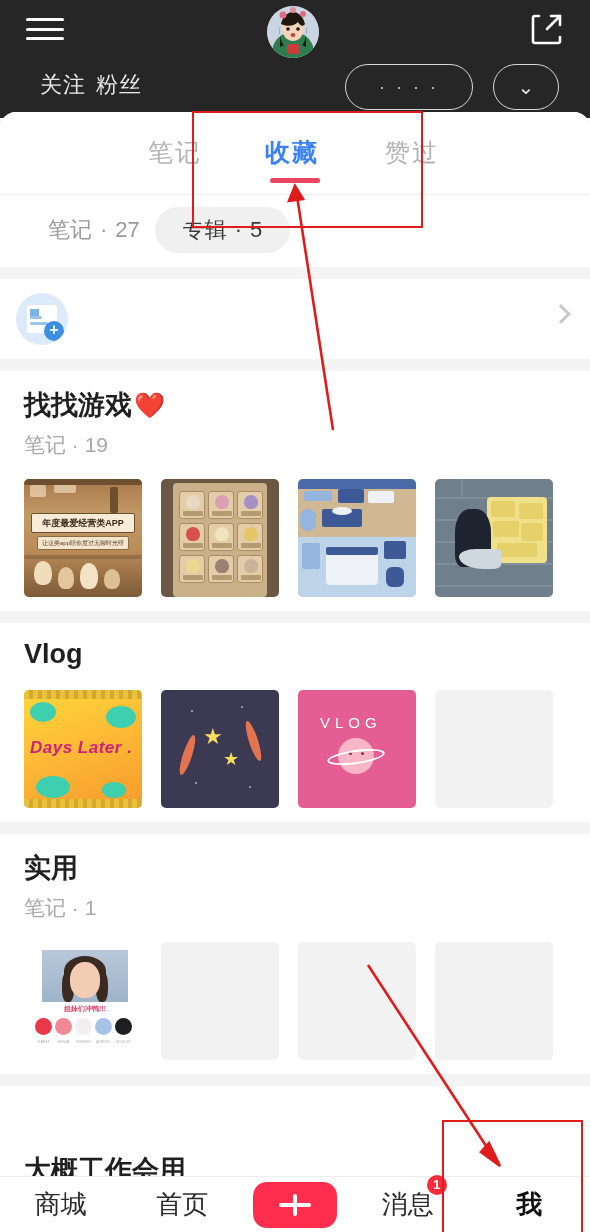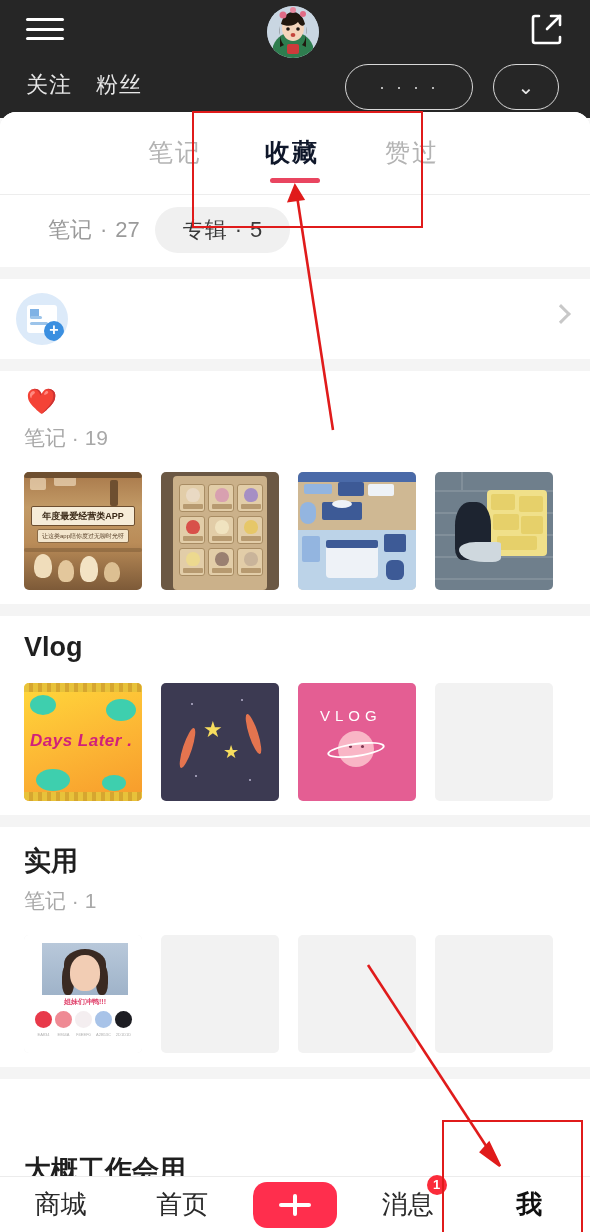--- a/index.html
+++ b/index.html
@@ -30,21 +30,21 @@
   }
   .avatar .av-face { position: absolute; inset: 0; }
   .share-icon { position: absolute; right: 26px; top: 12px; width: 34px; height: 34px; }
 
   .hdr-stats {
     position: absolute; left: 0; top: 62px; width: 590px; height: 56px;
   }
   .stat {
     position: absolute; top: 8px; color: #e8e8e8; font-size: 22px; letter-spacing: 1px;
   }
-  .stat.s0 { left: 26px; }
+  .stat.s0 { left: 40px; }
   .stat.s1 { left: 96px; }
   .stat.s2 { left: 178px; }
   .pill-btn {
     position: absolute; top: 2px; border: 1.6px solid #d8d8d8; border-radius: 24px;
     background: transparent; height: 46px; color: #e8e8e8; font-size: 20px;
     display: flex; align-items: center; justify-content: center;
   }
   .pill-btn.edit { left: 345px; width: 128px; }
   .pill-btn.settings { left: 493px; width: 66px; }
   .pill-dots { letter-spacing: 3px; font-size: 18px; opacity: .85; }
@@ -54,21 +54,21 @@
     position: absolute; top: 112px; left: 0; width: 590px; height: 1064px;
     background: #ffffff; border-top-left-radius: 16px; border-top-right-radius: 16px;
     overflow: hidden;
   }
 
   .tabbar { position: relative; height: 82px; background: #fff; }
   .tab {
     position: absolute; top: 24px; font-size: 25px; color: #b3b3b3; letter-spacing: 2px;
   }
   .tab.t0 { left: 148px; }
-  .tab.t1 { left: 265px; color: #0f172a; font-weight: bold; }
+  .tab.t1 { left: 265px; color: #3b82f6; font-weight: bold; }
   .tab.t2 { left: 385px; }
   .tab-underline {
     position: absolute; top: 66px; left: 270px; width: 50px; height: 5px;
     background: #e94560; border-radius: 3px;
   }
   .sheet-divider { height: 1px; background: #ededed; width: 100%; }
 
   
   .chips { position: relative; height: 72px; background: #fff; }
   .chip {
@@ -302,20 +302,21 @@
         <div class="ci-line l3"></div>
         <div class="ci-plus">+</div>
       </div>
       <div class="chev-right"></div>
     </div>
 
     <div class="gap"></div>
 
     <div class="album">
       <div class="album-title">
+        <span>找找游戏</span>
         <span class="heart">❤️</span>
       </div>
       <div class="album-count">
         <span>笔记</span>
         <span>·</span>
         <span>19</span>
       </div>
       <div class="thumbs">
         <div class="thumb">
           <div class="t-sepia">

